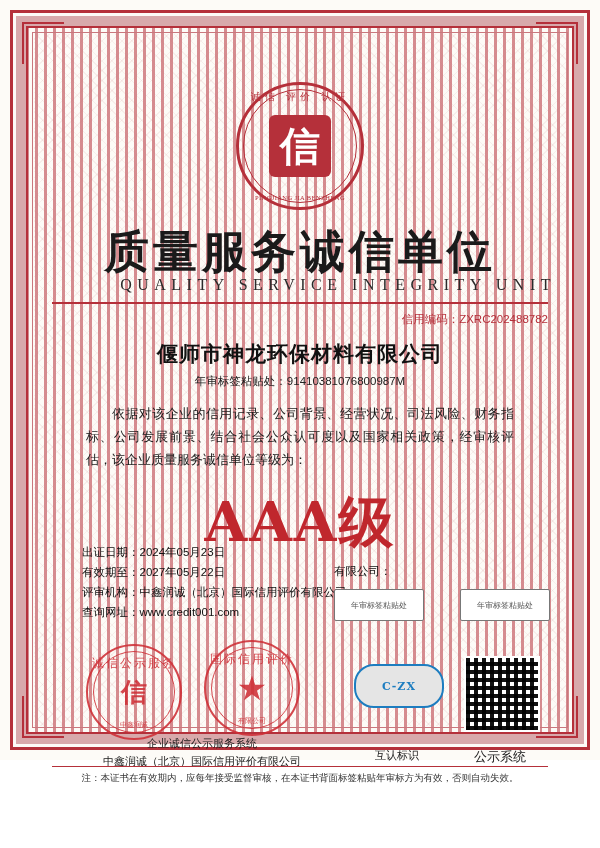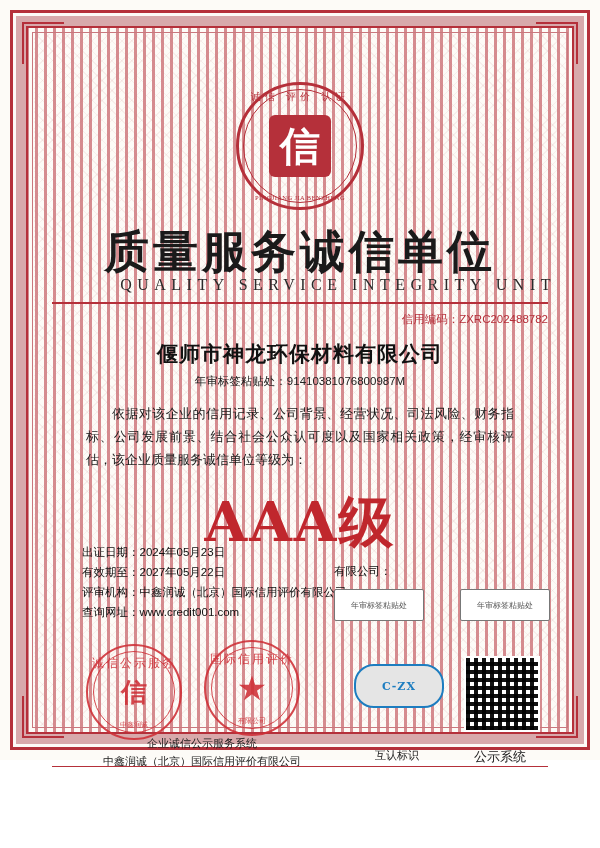--- a/index.html
+++ b/index.html
@@ -486,15 +486,16 @@
       <div>中鑫润诚（北京）国际信用评价有限公司</div>
     </div>
 
     <div class="mutual-logo">C-ZX</div>
     <div class="mutual-label">互认标识</div>
 
     <div class="qr"></div>
     <div class="qr-label">公示系统</div>
 
     <div class="footer-rule"></div>
+    <div class="footer-note">注：本证书在有效期内，应每年接受监督审核，在本证书背面标签粘贴年审标方为有效，否则自动失效。</div>
 
   </div>
 </div>
 
 </body></html>

